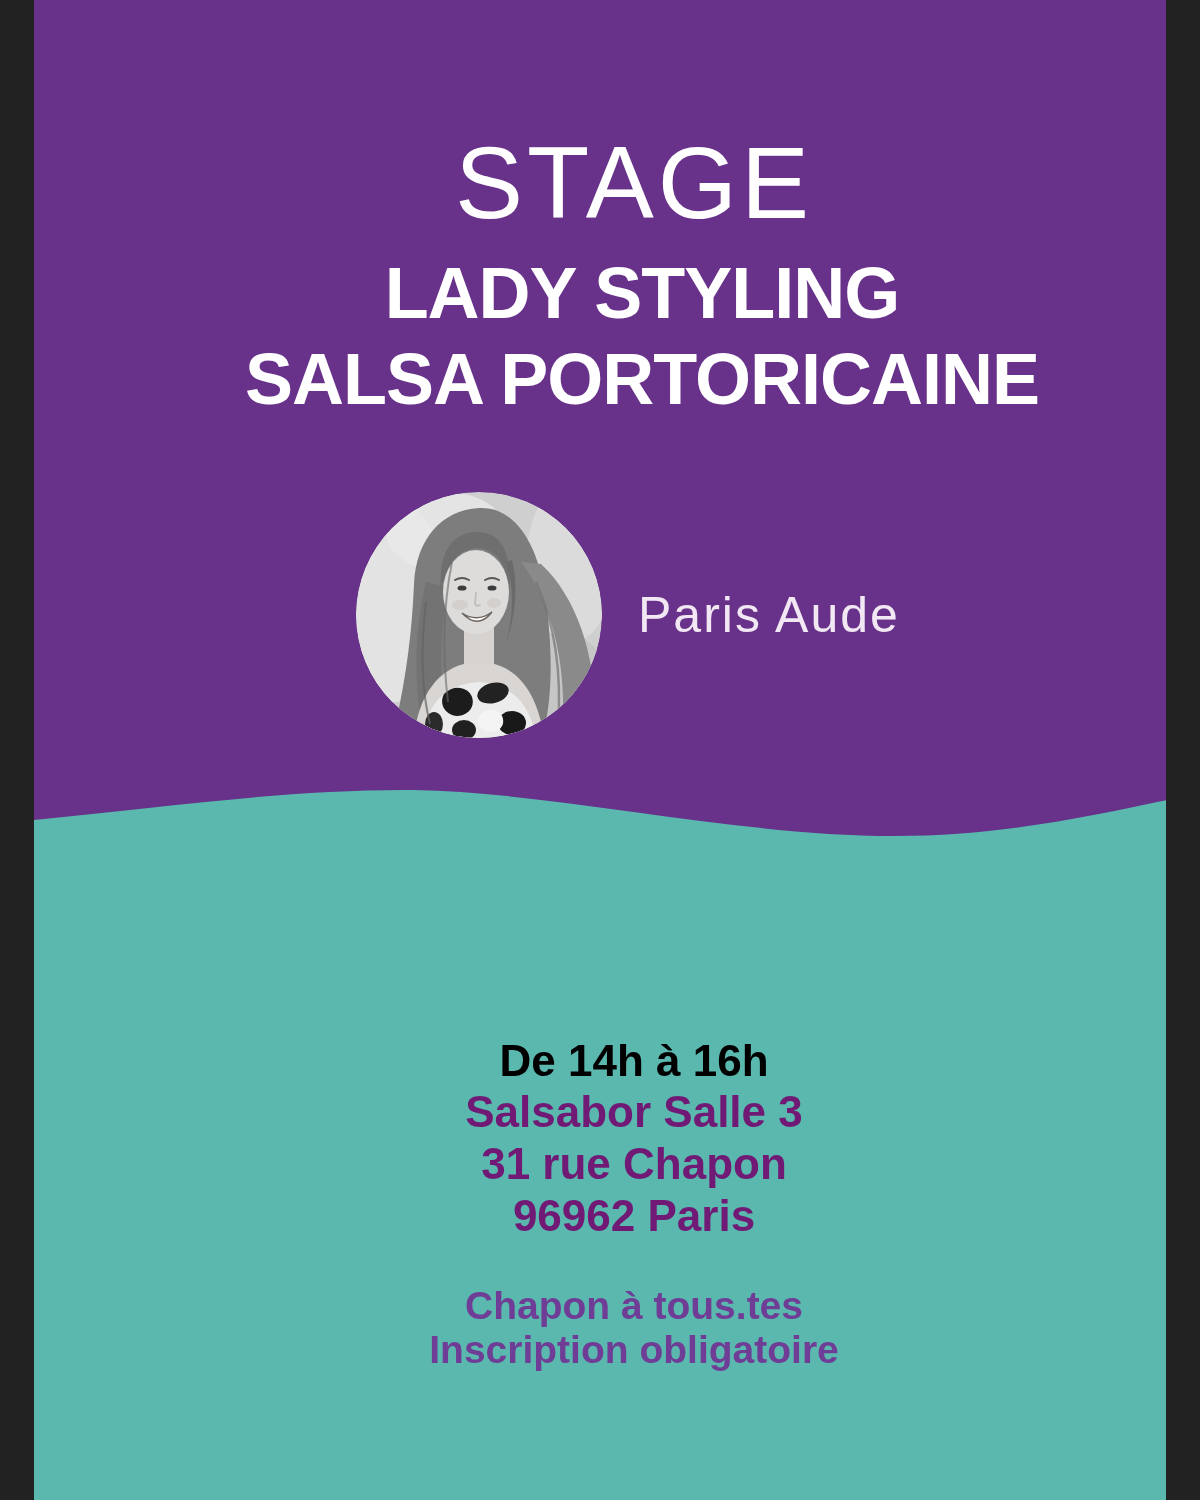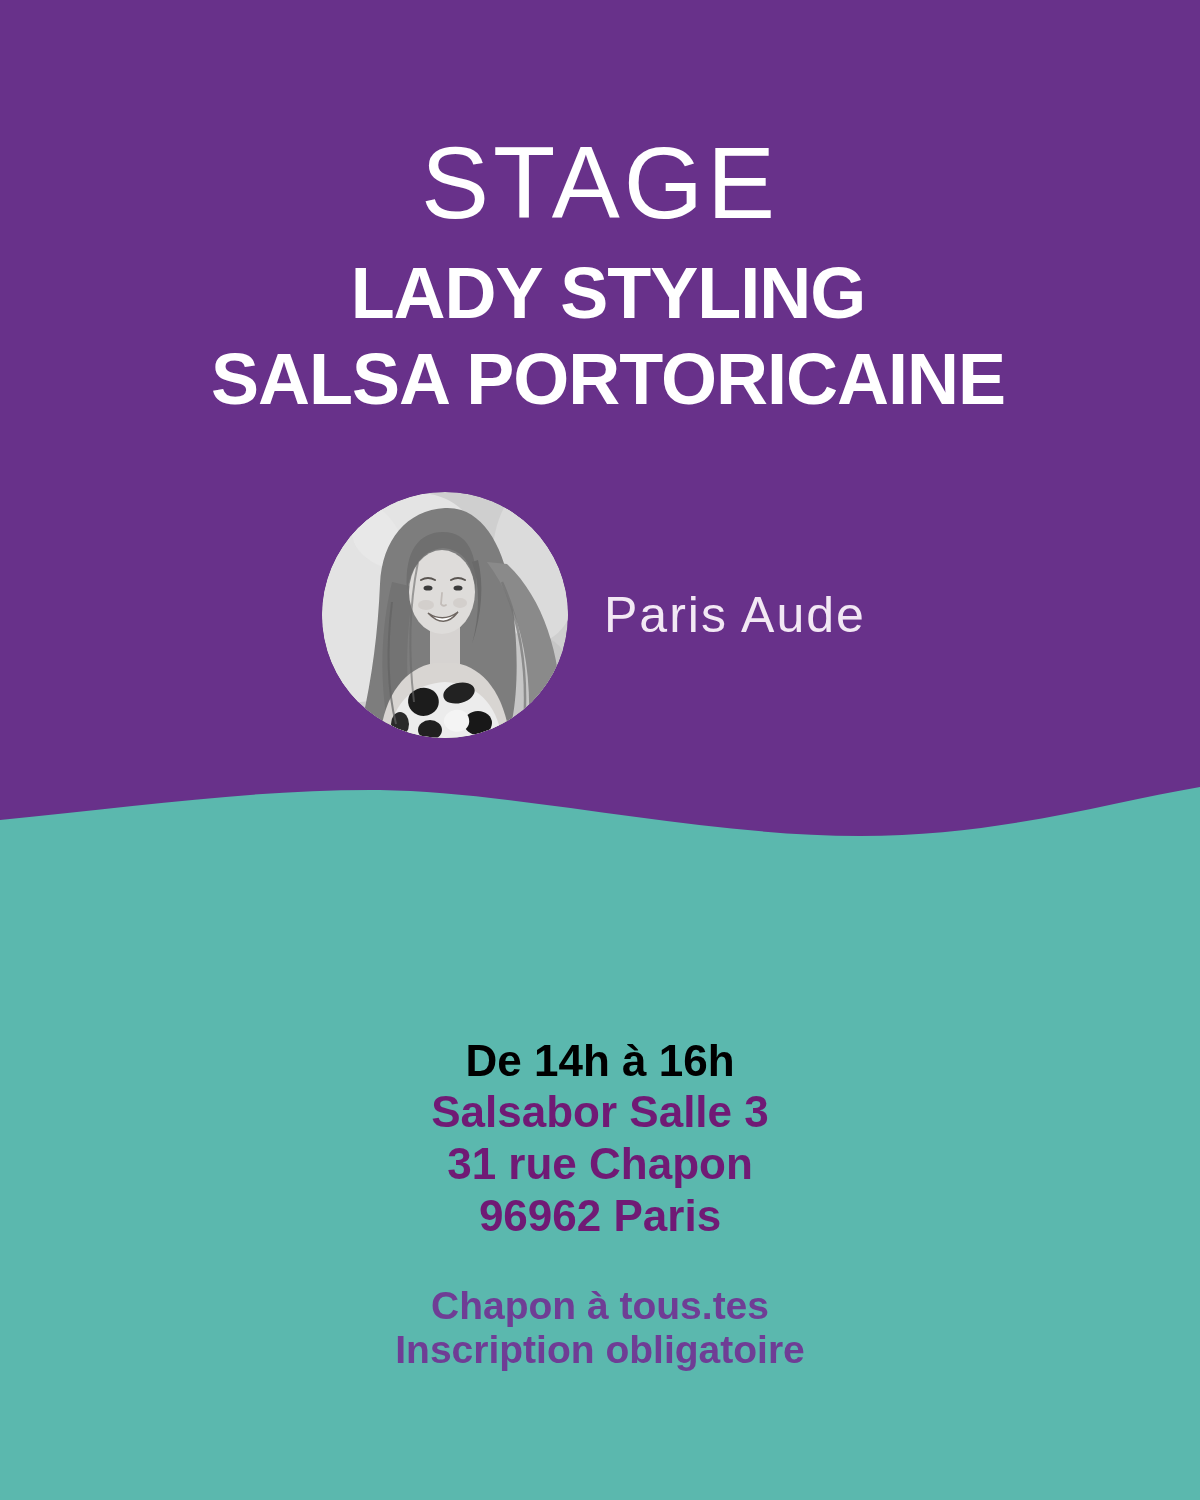--- a/index.html
+++ b/index.html
@@ -1,22 +1,23 @@
 <!DOCTYPE html>
 <html><head>
 <meta charset="utf-8">
 <style>
   html,body{margin:0;padding:0;background:#222;}
   .poster{
     position:relative;
-    width:1200px;height:1500px;
+    width:1100px;height:1500px;
     margin:0 auto;
     background:#5bb8ae;
     overflow:hidden;
     font-family:"Liberation Sans", sans-serif;
+    padding-left:32px;
   }
   .wave-svg{position:absolute;top:0;left:0;display:block;}
   .centered{position:absolute;left:0;width:1200px;text-align:center;}
 
   .stage-label{
     top:132px;
     color:#ffffff;
     font-size:102px;
     font-weight:300;
     letter-spacing:4px;

